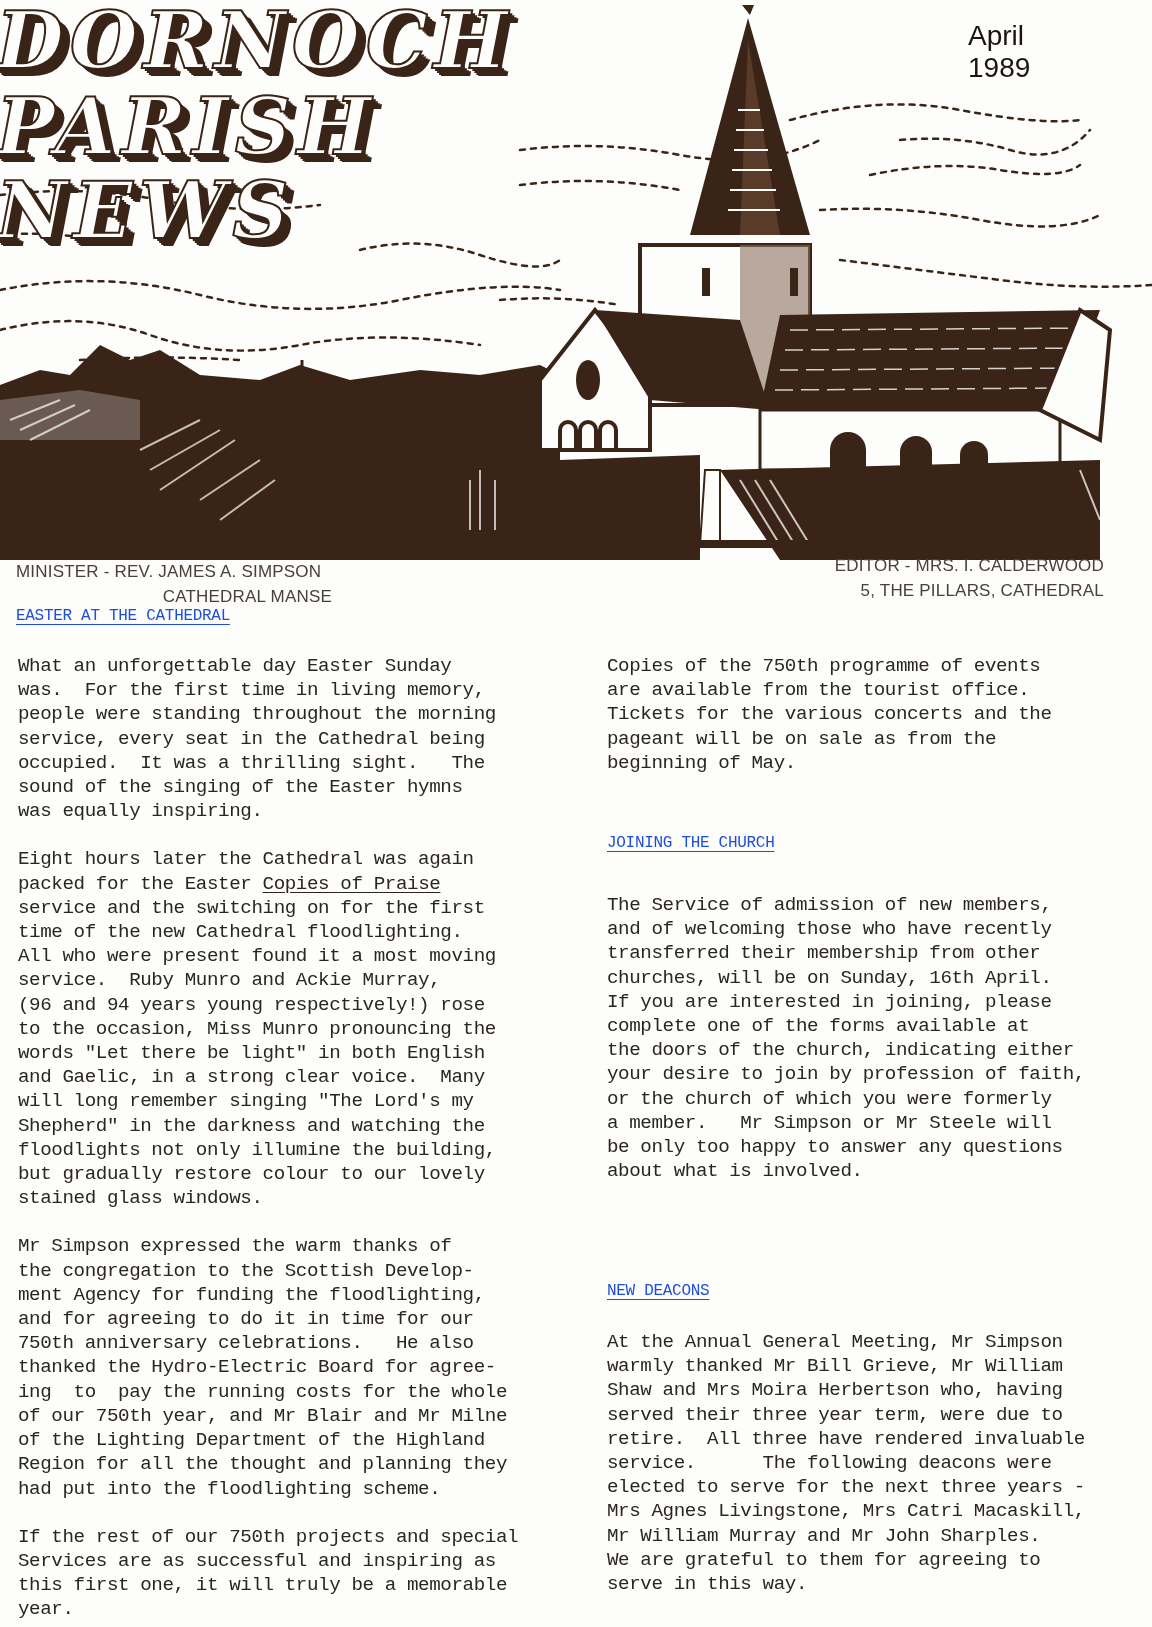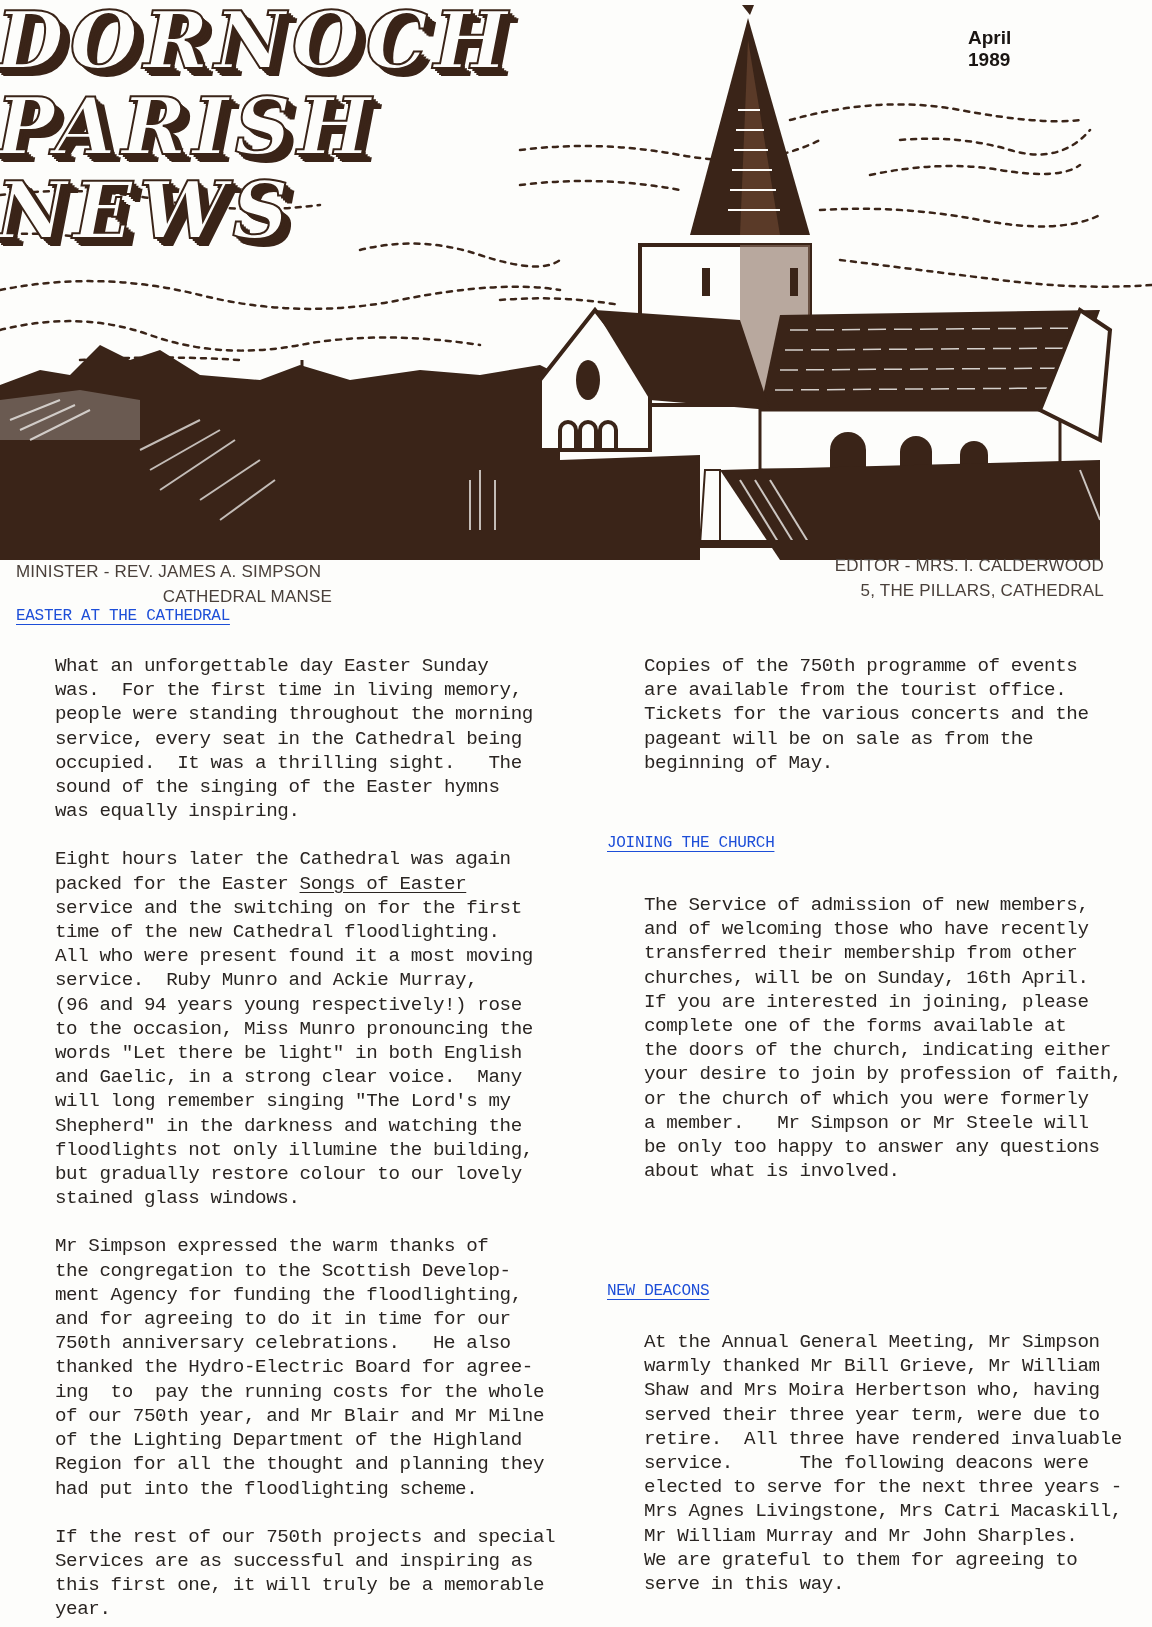--- a/index.html
+++ b/index.html
@@ -11,41 +11,41 @@
     position: absolute; left: -4px;
     font-family: "DejaVu Serif", "Liberation Serif", serif;
     font-weight: bold; font-style: italic;
     font-size: 78px; letter-spacing: 6px;
     color: #fdfdfb;
     -webkit-text-stroke: 2px #3a2418;
     text-shadow: 3px 3px 0 #3a2418, 5px 5px 0 #3a2418, 7px 7px 0 #3a2418, 9px 8px 0 #3a2418;
     line-height: 1;
   }
   .date-label {
-    position: absolute; left: 968px; top: 27px;
+    position: absolute; left: 968px; top: 20px;
     font-family: "Liberation Sans", "DejaVu Sans", sans-serif;
-    font-weight: bold; font-size: 19px; color: #1a1512;
+    font-weight: normal; font-size: 28px; color: #1a1512;
   }
   .illustration { position: absolute; left: 0; top: 0; width: 1152px; height: 560px; }
 
   .credit {
     position: absolute;
     font-family: "Liberation Sans", "DejaVu Sans", sans-serif;
     font-size: 17px; color: #4a403a; letter-spacing: 0.2px; padding-left: 16px;
   }
   .credit.right { text-align: right; }
 
   .heading {
     position: absolute;
     font-family: "Liberation Mono", "DejaVu Sans Mono", monospace;
     font-size: 16px; color: #1d4ed8;
     text-decoration: underline; text-underline-offset: 4px;
     letter-spacing: -0.3px;
   }
-  .column { position: absolute; width: 560px; margin-left: 37px; }
+  .column { position: absolute; width: 560px; }
   .para {
     font-size: 19.2px; line-height: 24.2px; white-space: pre;
     letter-spacing: -0.4px; color: #2a2522;
   }
   .para .u { text-decoration: underline; text-underline-offset: 3px; }
 </style>
 </head>
 <body>
 
 <div class="masthead">
@@ -155,21 +155,21 @@
 <div class="heading" style="left:16px; top:607px;">EASTER AT THE CATHEDRAL</div>
 <div class="column" style="left:18px; top:654px;">
   <div class="para">What an unforgettable day Easter Sunday
 was.  For the first time in living memory,
 people were standing throughout the morning
 service, every seat in the Cathedral being
 occupied.  It was a thrilling sight.   The
 sound of the singing of the Easter hymns
 was equally inspiring.</div>
   <div class="para" style="margin-top:24px;"><span>Eight hours later the Cathedral was again
-packed for the Easter </span><span class="u">Songs of Easter</span><span>
+packed for the Easter </span><span class="u">Copies of Praise</span><span>
 service and the switching on for the first
 time of the new Cathedral floodlighting.
 All who were present found it a most moving
 service.  Ruby Munro and Ackie Murray,
 (96 and 94 years young respectively!) rose
 to the occasion, Miss Munro pronouncing the
 words "Let there be light" in both English
 and Gaelic, in a strong clear voice.  Many
 will long remember singing "The Lord's my
 Shepherd" in the darkness and watching the

